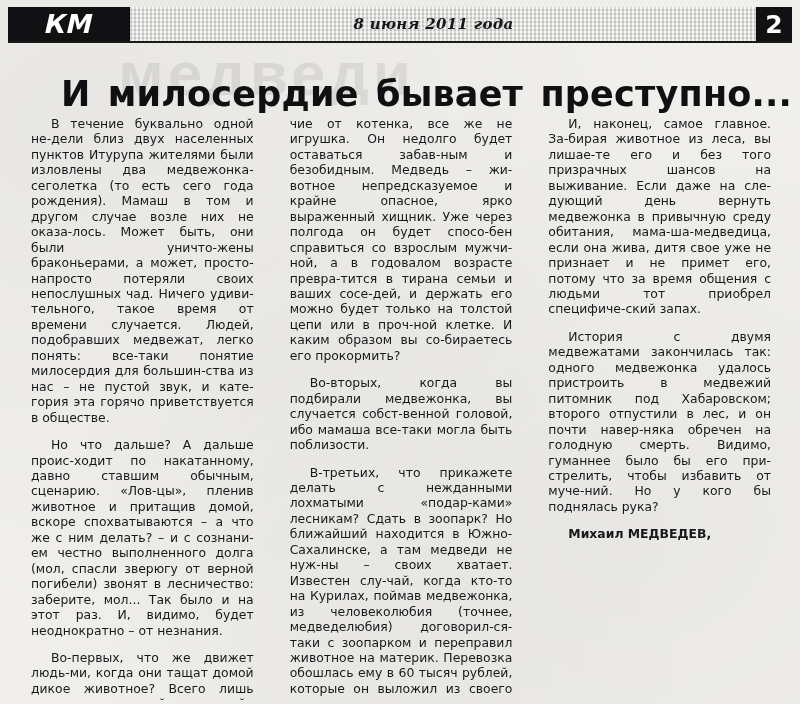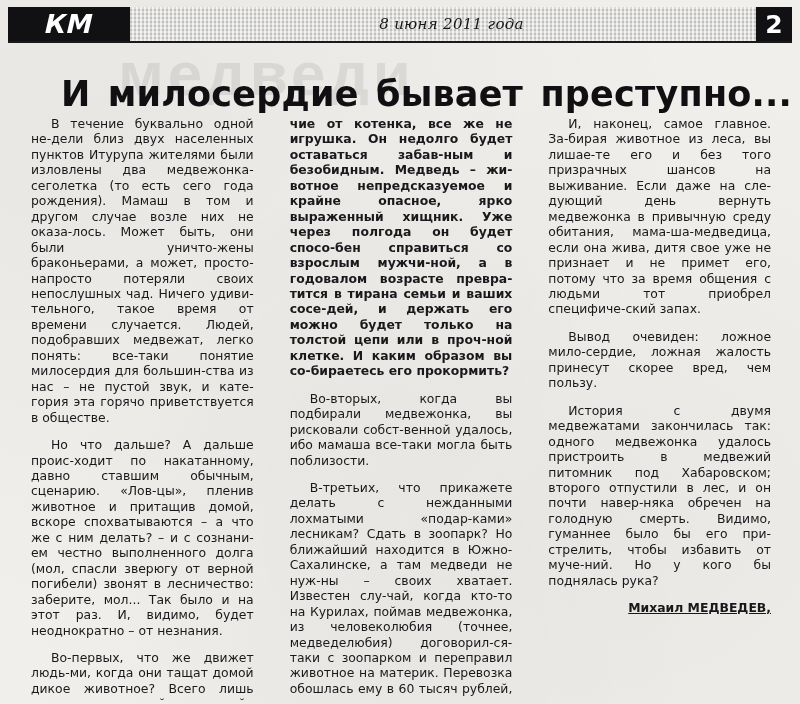--- a/index.html
+++ b/index.html
@@ -66,30 +66,30 @@
     font-family: "DejaVu Sans", "Liberation Sans", sans-serif;
     font-weight: bold;
     font-size: 26px;
     letter-spacing: 0.5px;
     line-height: 1;
     font-style: italic;
     transform: skewX(-2deg);
   }
   .issue-date {
     position: absolute;
-    left: 130px;
+    left: 112px;
     top: 0;
     width: 627px;
     height: 34px;
     display: flex;
     align-items: center;
     justify-content: center;
     font-family: "DejaVu Serif", "Liberation Serif", serif;
     font-style: italic;
-    font-weight: normal;
+    font-weight: bold;
     font-size: 15px;
     color: #161616;
     letter-spacing: 0.3px;
   }
   .page-number-box {
     position: absolute;
     right: 0;
     top: 0;
     width: 36px;
     height: 34px;
@@ -164,29 +164,26 @@
     text-justify: inter-word;
     hyphens: manual;
     overflow: hidden;
   }
   .col p {
     margin: 12px;
     text-indent: 20px;
   }
   .col p.cont {
     text-indent: 0;
-    font-weight: bold;
   }
   .byline {
     margin-top: 4px;
-    text-align: right;
     font-weight: bold;
     line-height: 15.6px;
     text-indent: 0;
-    text-decoration: underline;
   }
 </style>
 </head>
 <body>
 
 <div class="page">
 
   <div class="masthead">
     <div class="masthead-band"></div>
     <div class="logo-box">
@@ -207,25 +204,24 @@
   <div class="columns">
 
     <div class="col">
       <p>В течение буквально одной не-дели близ двух населенных пунктов Итурупа жителями были изловлены два медвежонка-сеголетка (то есть сего года рождения). Мамаш в том и другом случае возле них не оказа-лось. Может быть, они были уничто-жены браконьерами, а может, просто-напросто потеряли своих непослушных чад. Ничего удиви-тельного, такое время от времени случается. Людей, подобравших медвежат, легко понять: все-таки понятие милосердия для большин-ства из нас – не пустой звук, и кате-гория эта горячо приветствуется в обществе.</p>
       <p>Но что дальше? А дальше проис-ходит по накатанному, давно ставшим обычным, сценарию. «Лов-цы», пленив животное и притащив домой, вскоре спохватываются – а что же с ним делать? – и с сознани-ем честно выполненного долга (мол, спасли зверюгу от верной погибели) звонят в лесничество: заберите, мол... Так было и на этот раз. И, видимо, будет неоднократно – от незнания.</p>
       <p>Во-первых, что же движет людь-ми, когда они тащат домой дикое животное? Всего лишь умиление мохнатой «игрушкой» и слезы вос-торга перед собственной слепой добротой. Но медвежонок, в отли-</p>
     </div>
 
     <div class="col">
       <p class="cont">чие от котенка, все же не игрушка. Он недолго будет оставаться забав-ным и безобидным. Медведь – жи-вотное непредсказуемое и крайне опасное, ярко выраженный хищник. Уже через полгода он будет спосо-бен справиться со взрослым мужчи-ной, а в годовалом возрасте превра-тится в тирана семьи и ваших сосе-дей, и держать его можно будет только на толстой цепи или в проч-ной клетке. И каким образом вы со-бираетесь его прокормить?</p>
-      <p>Во-вторых, когда вы подбирали медвежонка, вы рисковали собст-венной удалось, ибо мамаша все-таки могла быть поблизости.</p>
+      <p>Во-вторых, когда вы подбирали медвежонка, вы случается собст-венной головой, ибо мамаша все-таки могла быть поблизости.</p>
       <p>В-третьих, что прикажете делать с нежданными лохматыми «подар-ками» лесникам? Сдать в зоопарк? Но ближайший находится в Южно-Сахалинске, а там медведи не нуж-ны – своих хватает. Известен слу-чай, когда кто-то на Курилах, поймав медвежонка, из человеколюбия (точнее, медведелюбия) договорил-ся-таки с зоопарком и переправил животное на материк. Перевозка обошлась ему в 60 тысяч рублей, которые он выложил из своего кар-мана.</p>
     </div>
 
     <div class="col">
       <p>И, наконец, самое главное. За-бирая животное из леса, вы лишае-те его и без того призрачных шансов на выживание. Если даже на сле-дующий день вернуть медвежонка в привычную среду обитания, мама-ша-медведица, если она жива, дитя свое уже не признает и не примет его, потому что за время общения с людьми тот приобрел специфиче-ский запах.</p>
-      <p>Вывод очевиден: ложное мило-сердие, ложная жалость принесут скорее вред, чем пользу.</p>
       <p>История с двумя медвежатами закончилась так: одного медвежонка удалось пристроить в медвежий питомник под Хабаровском; второго отпустили в лес, и он почти навер-няка обречен на голодную смерть. Видимо, гуманнее было бы его при-стрелить, чтобы избавить от муче-ний. Но у кого бы поднялась рука?</p>
       <p class="byline">Михаил МЕДВЕДЕВ,</p>
     </div>
 
   </div>
 </div>
 
 </body></html>

